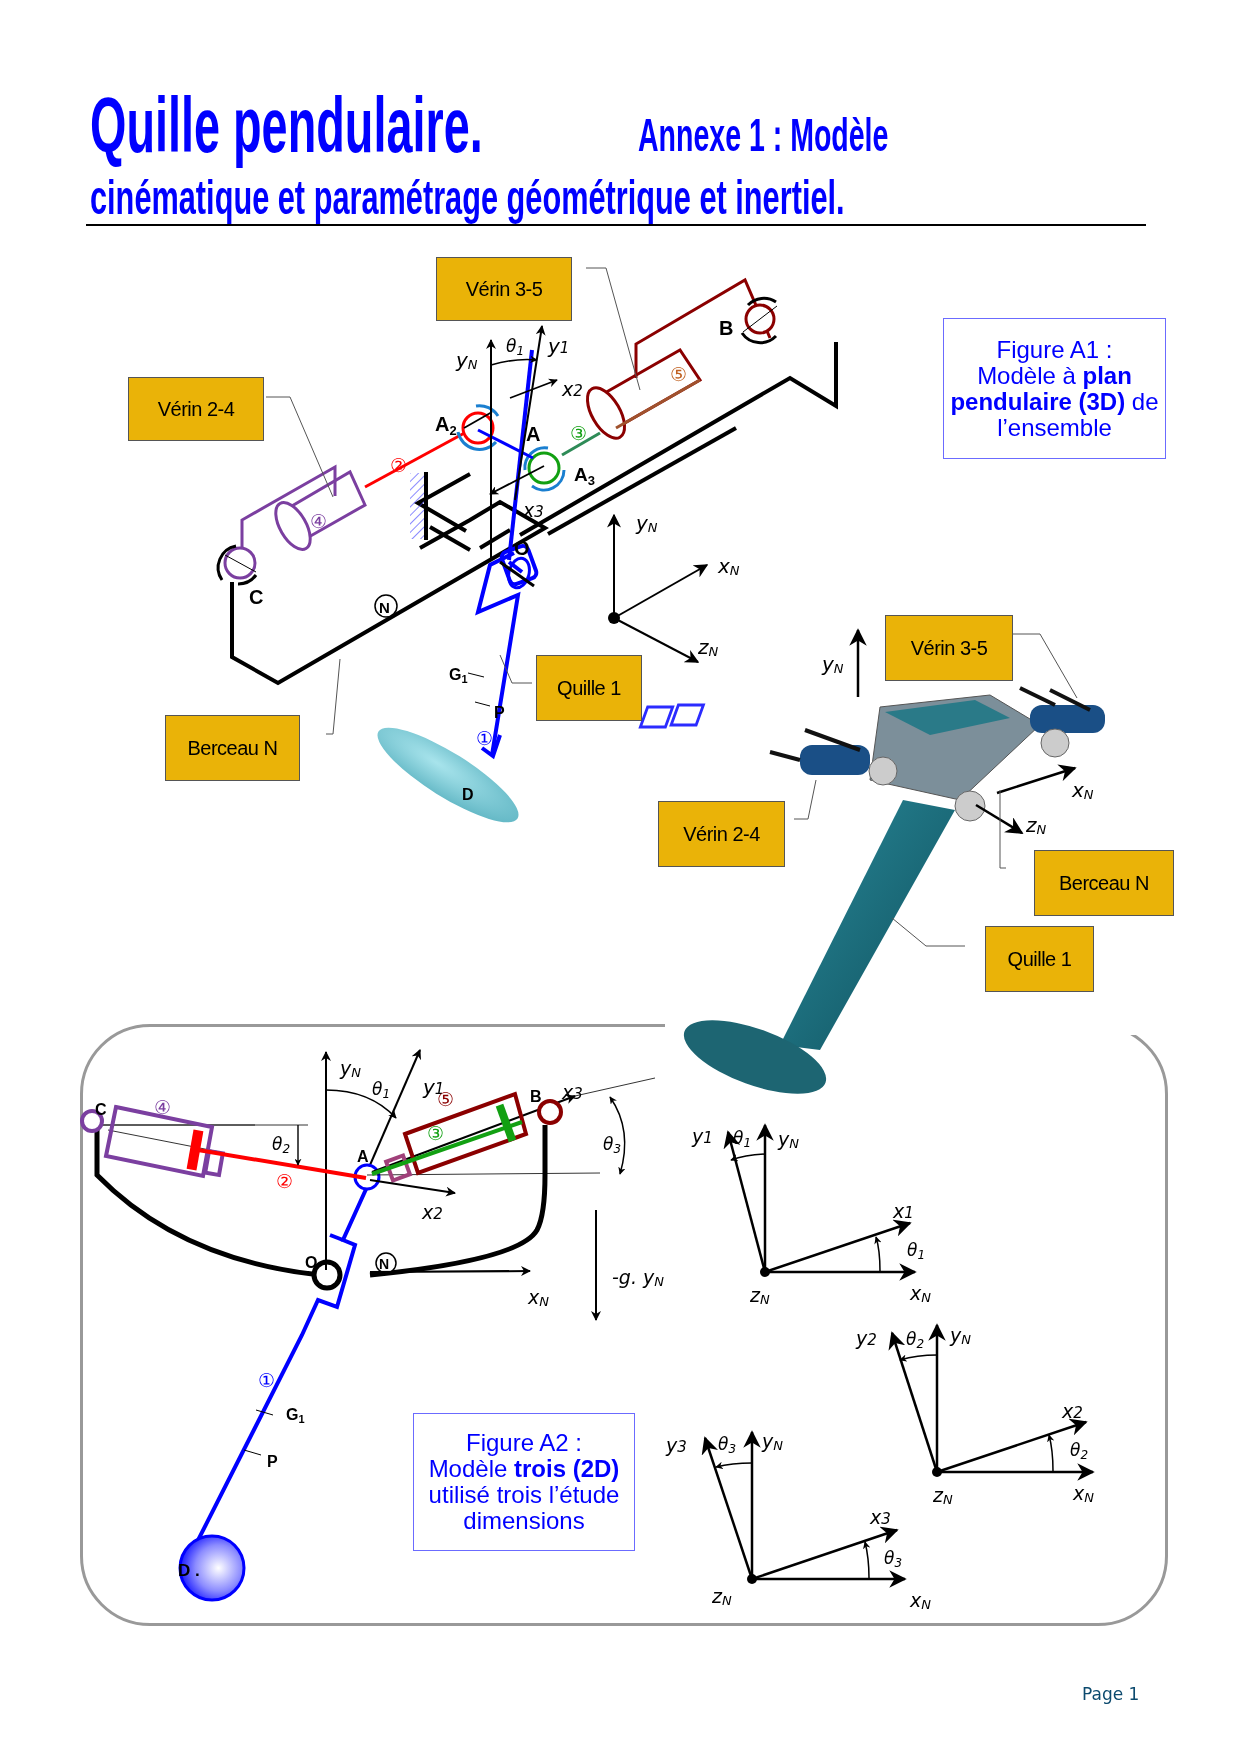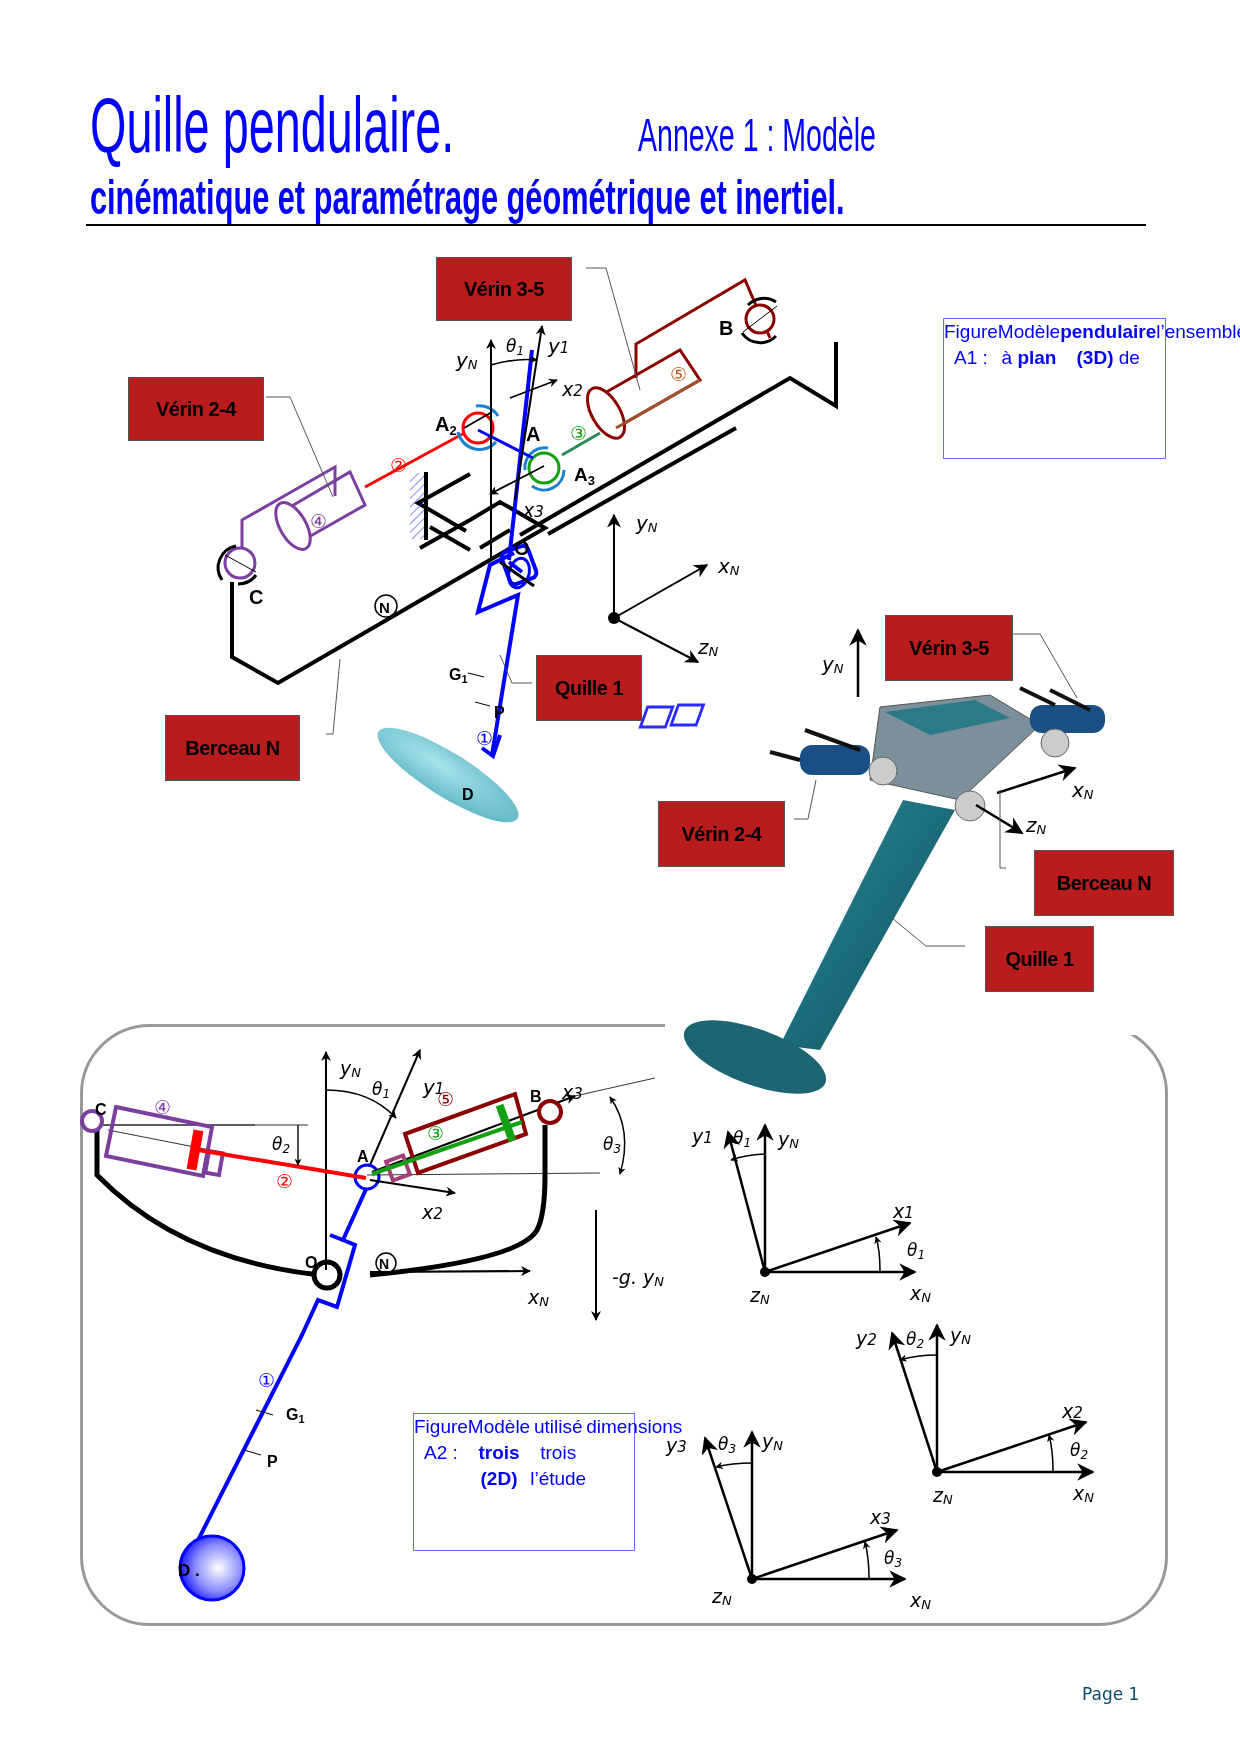--- a/index.html
+++ b/index.html
@@ -1,24 +1,24 @@
 <!DOCTYPE html>
 <html><head>
 <meta charset="utf-8">
 <style>
   html, body { margin:0; padding:0; background:#ffffff; }
   body { width:1240px; height:1754px; position:relative; overflow:hidden; font-family:"Liberation Sans", sans-serif; }
-  .t1 { position:absolute; left:90px; top:80px; white-space:nowrap; color:#0000ff; font-weight:normal; }
+  .t1 { position:absolute; left:90px; top:80px; white-space:nowrap; color:#0000ff; font-weight:bold; }
   .t1 .big { font-size:78px; display:inline-block; transform:scaleX(0.60); transform-origin:left center; }
   .t1 .small { position:absolute; left:548px; top:28px; font-size:46px; display:inline-block; transform:scaleX(0.62); transform-origin:left center; white-space:nowrap;}
   .t2 { position:absolute; left:90px; top:170px; white-space:nowrap; color:#0000ff; font-weight:bold; font-size:48px; transform:scaleX(0.64); transform-origin:left top; }
   .rule { position:absolute; left:86px; top:224px; width:1060px; height:2px; background:#000; }
   svg.main { position:absolute; left:0; top:0; }
-  .lbl { position:absolute; background:#b91c1c; border:1px solid #555; font-size:20px; color:#000; display:flex; align-items:center; justify-content:center; letter-spacing:-0.5px;font-weight:bold; }
-  .fig { position:absolute; border:1.5px solid #6b6bff; background:#fff; color:#0000ff; font-size:19px; text-align:center; line-height:26px; display:flex; flex-direction:row; }
+  .lbl { position:absolute; background:#eab308; border:1px solid #555; font-size:20px; color:#000; display:flex; align-items:center; justify-content:center; letter-spacing:-0.5px; }
+  .fig { position:absolute; border:1.5px solid #6b6bff; background:#fff; color:#0000ff; font-size:24px; text-align:center; line-height:26px; display:flex; flex-direction:column; justify-content:center; }
   .fig b { font-weight:bold; }
   .pagenum { position:absolute; left:1082px; top:1684px; font-size:17px; color:#0c4a6e; font-family:"DejaVu Sans", sans-serif; }
   .panel { position:absolute; left:80px; top:1024px; width:1082px; height:596px; border:3px solid #999; border-radius:70px; }
   .panel-gap { position:absolute; left:665px; top:1015px; width:500px; height:20px; background:#fff; }
   text { font-family:"Liberation Sans", sans-serif; }
   .it { font-style:italic; font-family:"DejaVu Sans", sans-serif; }
 </style>
 </head>
 <body>
 

